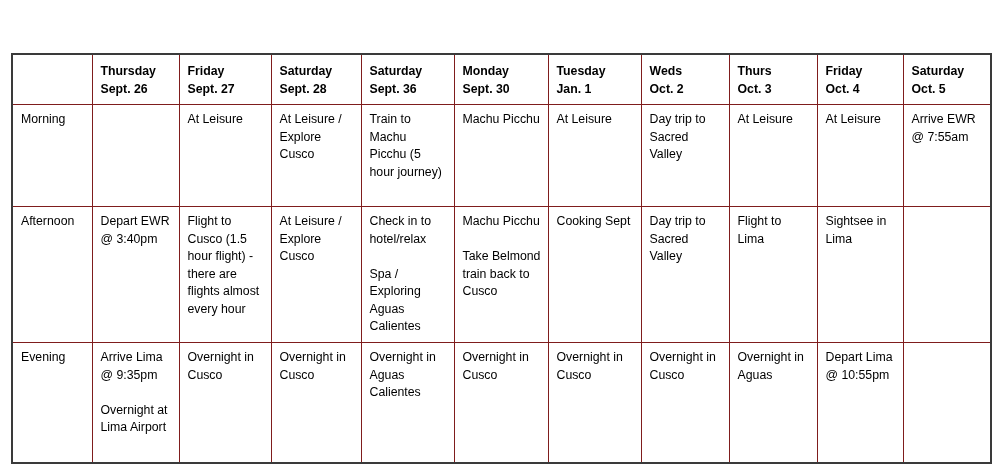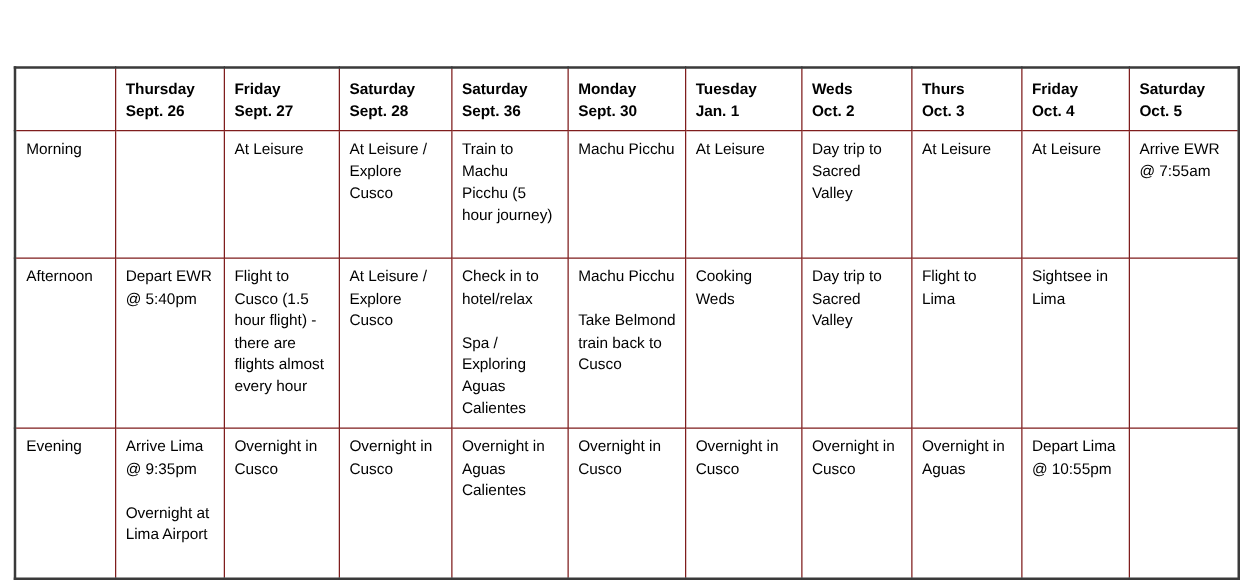--- a/index.html
+++ b/index.html
@@ -184,21 +184,21 @@
             <td>
               <div class="cell-lines">
                 <div class="para">Arrive EWR @ 7:55am</div>
               </div>
             </td>
           </tr>
           <tr class="row-afternoon">
             <td>Afternoon</td>
             <td>
               <div class="cell-lines">
-                <div class="para">Depart EWR @ 5:40pm</div>
+                <div class="para">Depart EWR @ 3:40pm</div>
               </div>
             </td>
             <td>
               <div class="cell-lines">
                 <div class="para">Flight to Cusco (1.5 hour flight) - there are flights almost every hour</div>
               </div>
             </td>
             <td>
               <div class="cell-lines">
                 <div class="para">At Leisure / Explore Cusco</div>
@@ -211,21 +211,21 @@
               </div>
             </td>
             <td>
               <div class="cell-lines">
                 <div class="para">Machu Picchu</div>
                 <div class="para">Take Belmond train back to Cusco</div>
               </div>
             </td>
             <td>
               <div class="cell-lines">
-                <div class="para">Cooking Weds</div>
+                <div class="para">Cooking Sept</div>
               </div>
             </td>
             <td>
               <div class="cell-lines">
                 <div class="para">Day trip to Sacred Valley</div>
               </div>
             </td>
             <td>
               <div class="cell-lines">
                 <div class="para">Flight to Lima</div>

